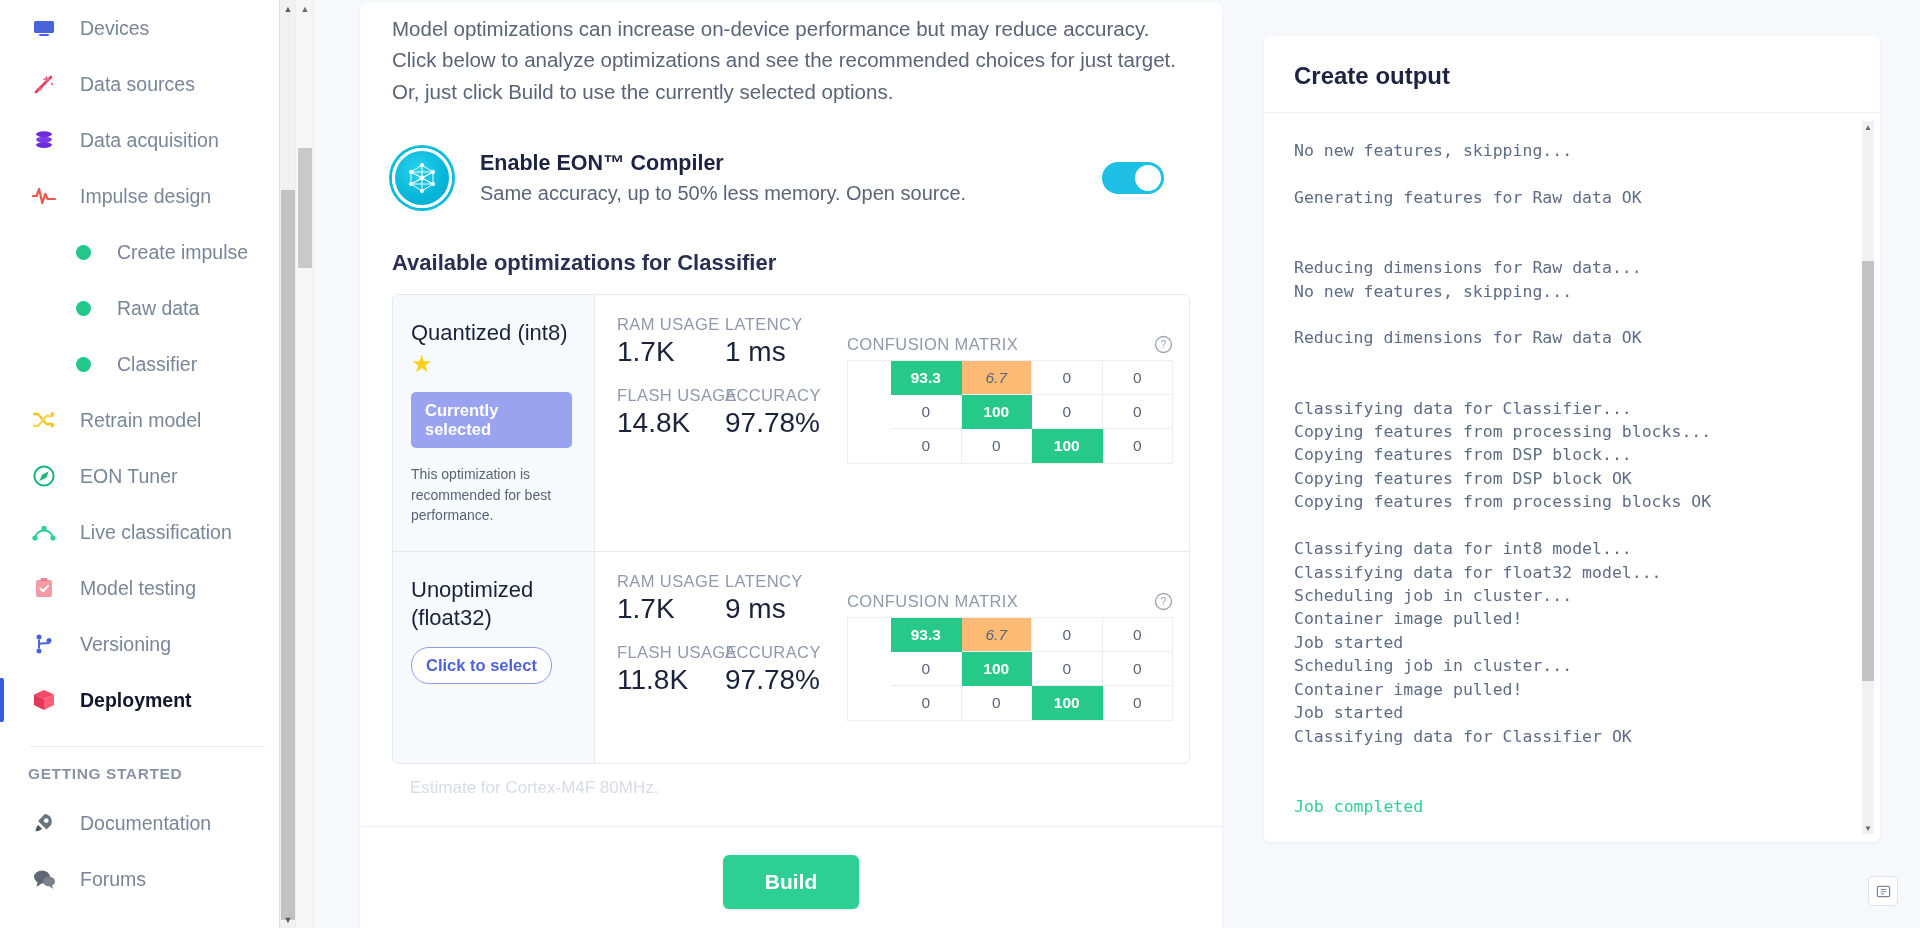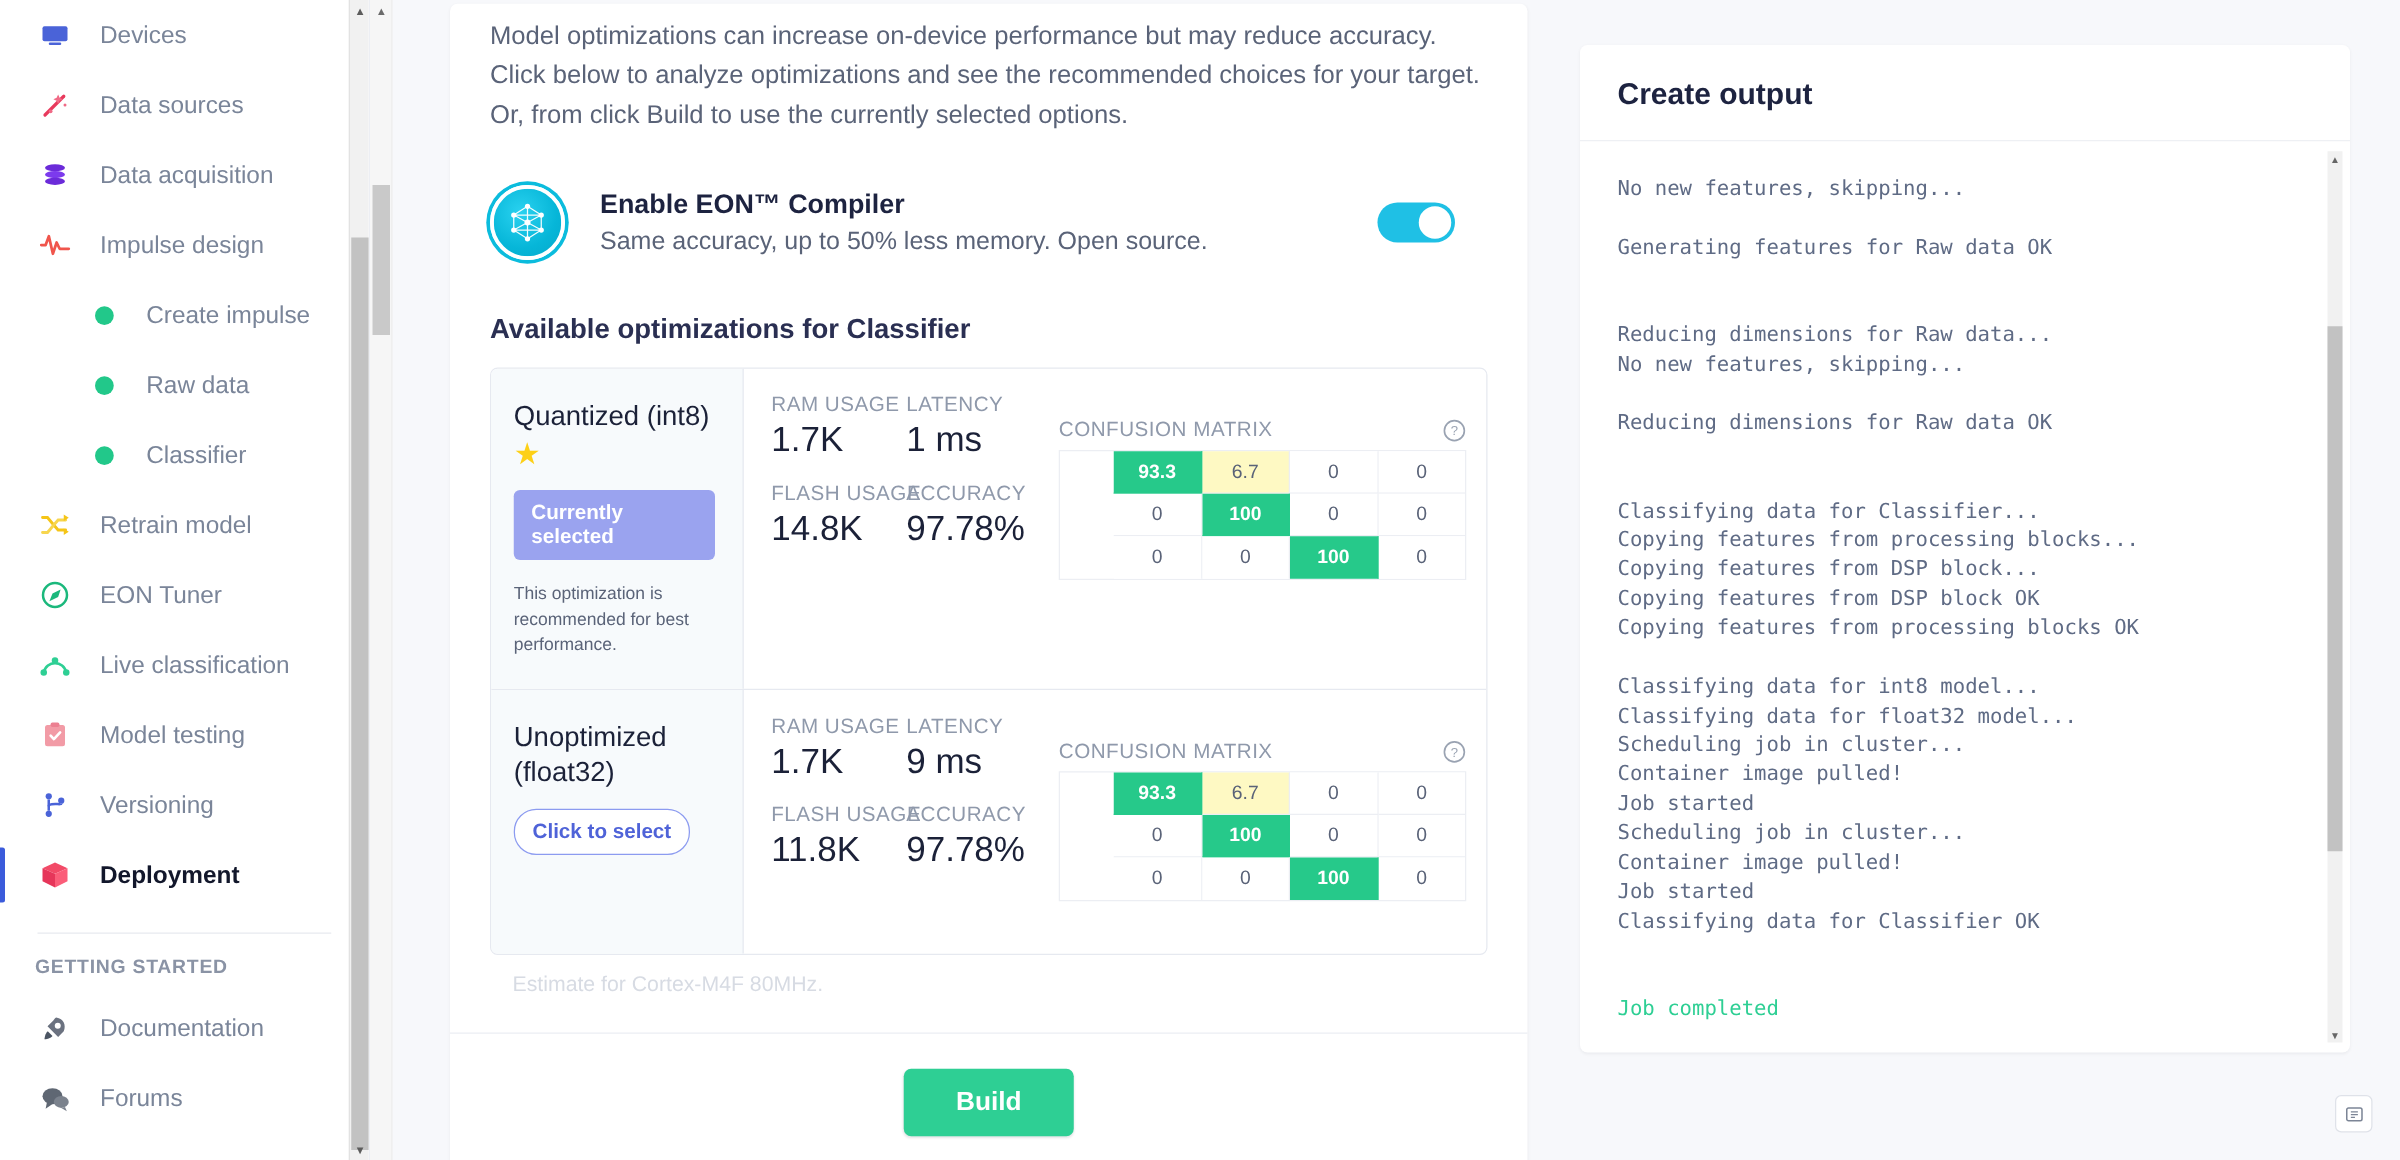--- a/index.html
+++ b/index.html
@@ -176,21 +176,21 @@
   .cm-grid { margin-top: 6px; width: 326px; border: 1px solid #eceef3; padding-left: 43px; }
   .cm-tr { display: flex; }
   .cm-td {
     flex: 1 1 0; height: 34px; line-height: 34px; text-align: center;
     font-size: 15.5px; color: #5a6378; background: #fff;
     border-right: 1px solid #eceef3; border-bottom: 1px solid #eceef3;
   }
   .cm-td:last-child { border-right: none; }
   .cm-tr:last-child .cm-td { border-bottom: none; }
   .cm-td.hit { background: #26c98a; color:#fff; font-weight: 700; border-color: #26c98a; }
-  .cm-td.miss { background: #fef9c3; color:#5a6378; }
+  .cm-td.miss { background: #fdba74; color:#5a6378;font-style:italic; }
 
   .estimate { color:#d7dbe3; font-size: 17px; margin-top: 14px; padding-left: 18px; }
 
   .build-wrap {
     border-top: 1px solid #eceef3;
     margin: 28px -32px 0 -32px;
     padding-top: 28px;
     display: flex; justify-content: center;
   }
   .build-btn {
@@ -406,21 +406,21 @@
   <div class="main">
 
     <div class="page-scroll">
       <div class="arrow top">▲</div>
       <div class="thumb"></div>
     </div>
 
     <div class="col-left">
       <div class="deploy-card">
 
-        <p class="intro">Model optimizations can increase on-device performance but may reduce accuracy. Click below to analyze optimizations and see the recommended choices for your target. Or, from click Build to use the currently selected options.</p>
+        <p class="intro">Model optimizations can increase on-device performance but may reduce accuracy. Click below to analyze optimizations and see the recommended choices for just target. Or, just click Build to use the currently selected options.</p>
 
         <div class="eon-row">
           <div class="eon-badge">
             <svg width="40" height="40" viewBox="0 0 40 40">
               <g stroke="#ffffff" stroke-width="1" fill="none" opacity="0.95">
                 <path d="M20 7 L9 14 M20 7 L31 14 M9 14 L9 26 M31 14 L31 26 M9 26 L20 33 M31 26 L20 33
                          M9 14 L20 20 M31 14 L20 20 M9 26 L20 20 M31 26 L20 20 M20 7 L20 20 M20 33 L20 20
                          M9 14 L31 26 M31 14 L9 26 M9 14 L31 14 M9 26 L31 26"></path>
               </g>
               <g fill="#ffffff">

